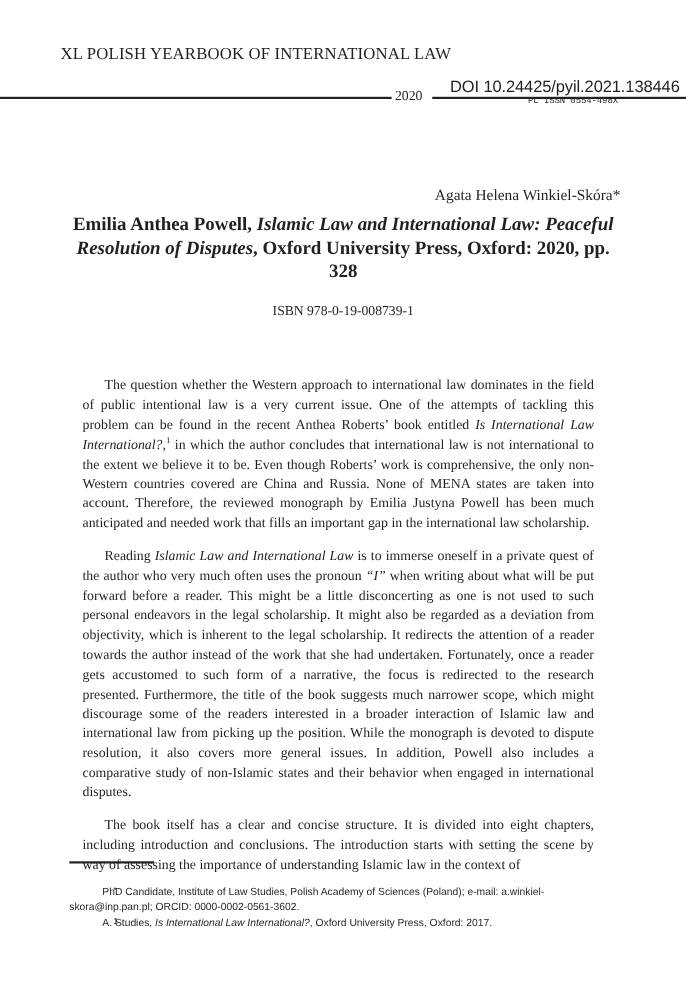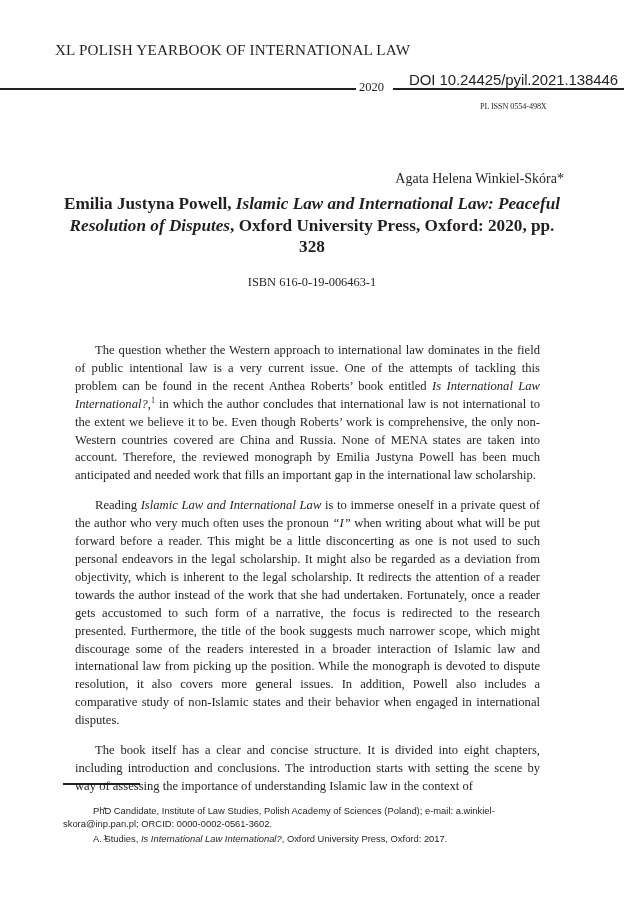--- a/index.html
+++ b/index.html
@@ -51,22 +51,22 @@
       left: 409px;
       top: 71px;
       font-family: "Liberation Sans", "DejaVu Sans", sans-serif;
       font-size: 15px;
       letter-spacing: -0.1px;
       white-space: nowrap;
     }
     .issn {
       position: absolute;
       left: 480px;
-      top: 102px;
-      font-family: Liberation Serif, serif;
+      top: 88px;
+      font-family: Liberation Mono, monospace;
       font-size: 8.2px;
       letter-spacing: -0.1px;
       white-space: nowrap;
     }
     .author {
       position: absolute;
       right: 60px;
       top: 139px;
       font-size: 14px;
       white-space: nowrap;
@@ -150,24 +150,24 @@
 <div class="journal-title">XL POLISH YEARBOOK OF INTERNATIONAL LAW</div>
 <div class="rule-left"></div>
 <div class="year">2020</div>
 <div class="rule-right"></div>
 <div class="doi">DOI 10.24425/pyil.2021.138446</div>
 <div class="issn">PL ISSN 0554-498X</div>
 
 <div class="author">Agata Helena Winkiel-Skóra*</div>
 
 <div class="review-title">
-  <span>Emilia Justyna Powell, </span><span class="it">Islamic Law and International Law: Peaceful Resolution of Disputes</span><span>, Oxford University Press, Oxford: 2020, pp. 328</span>
+  <span>Emilia Anthea Powell, </span><span class="it">Islamic Law and International Law: Peaceful Resolution of Disputes</span><span>, Oxford University Press, Oxford: 2020, pp. 328</span>
 </div>
 
-<div class="isbn">ISBN 616-0-19-006463-1</div>
+<div class="isbn">ISBN 978-0-19-008739-1</div>
 
 <div class="body-text">
   <p><span>The question whether the Western approach to international law dominates in the field of public intentional law is a very current issue. One of the attempts of tackling this problem can be found in the recent Anthea Roberts’ book entitled </span><span class="it">Is International Law International?</span><span>,</span><sup class="fn">1</sup><span> in which the author concludes that international law is not inter­national to the extent we believe it to be. Even though Roberts’ work is comprehensive, the only non-Western countries covered are China and Russia. None of MENA states are taken into account. Therefore, the reviewed monograph by Emilia Justyna Powell has been much anticipated and needed work that fills an important gap in the interna­tional law scholarship.</span></p>
   <p><span>Reading </span><span class="it">Islamic Law and International Law</span><span> is to immerse oneself in a private quest of the author who very much often uses the pronoun </span><span class="it">“I”</span><span> when writing about what will be put forward before a reader. This might be a little disconcerting as one is not used to such personal endeavors in the legal scholarship. It might also be regarded as a deviation from objectivity, which is inherent to the legal scholarship. It redirects the attention of a reader towards the author instead of the work that she had undertaken. Fortunately, once a reader gets accustomed to such form of a narrative, the focus is redirected to the research presented. Furthermore, the title of the book suggests much narrower scope, which might discourage some of the readers interested in a broader interaction of Is­lamic law and international law from picking up the position. While the monograph is devoted to dispute resolution, it also covers more general issues. In addition, Powell also includes a comparative study of non-Islamic states and their behavior when engaged in international disputes.</span></p>
   <p>The book itself has a clear and concise structure. It is divided into eight chapters, including introduction and conclusions. The introduction starts with setting the scene by way of assessing the importance of understanding Islamic law in the context of</p>
 </div>
 
 <div class="footnote-rule"></div>
 <div class="footnotes">
   <p><span class="mark">*</span><span>PhD Candidate, Institute of Law Studies, Polish Academy of Sciences (Poland); e-mail: a.winkiel-skora@inp.pan.pl; ORCID: 0000-0002-0561-3602.</span></p>

